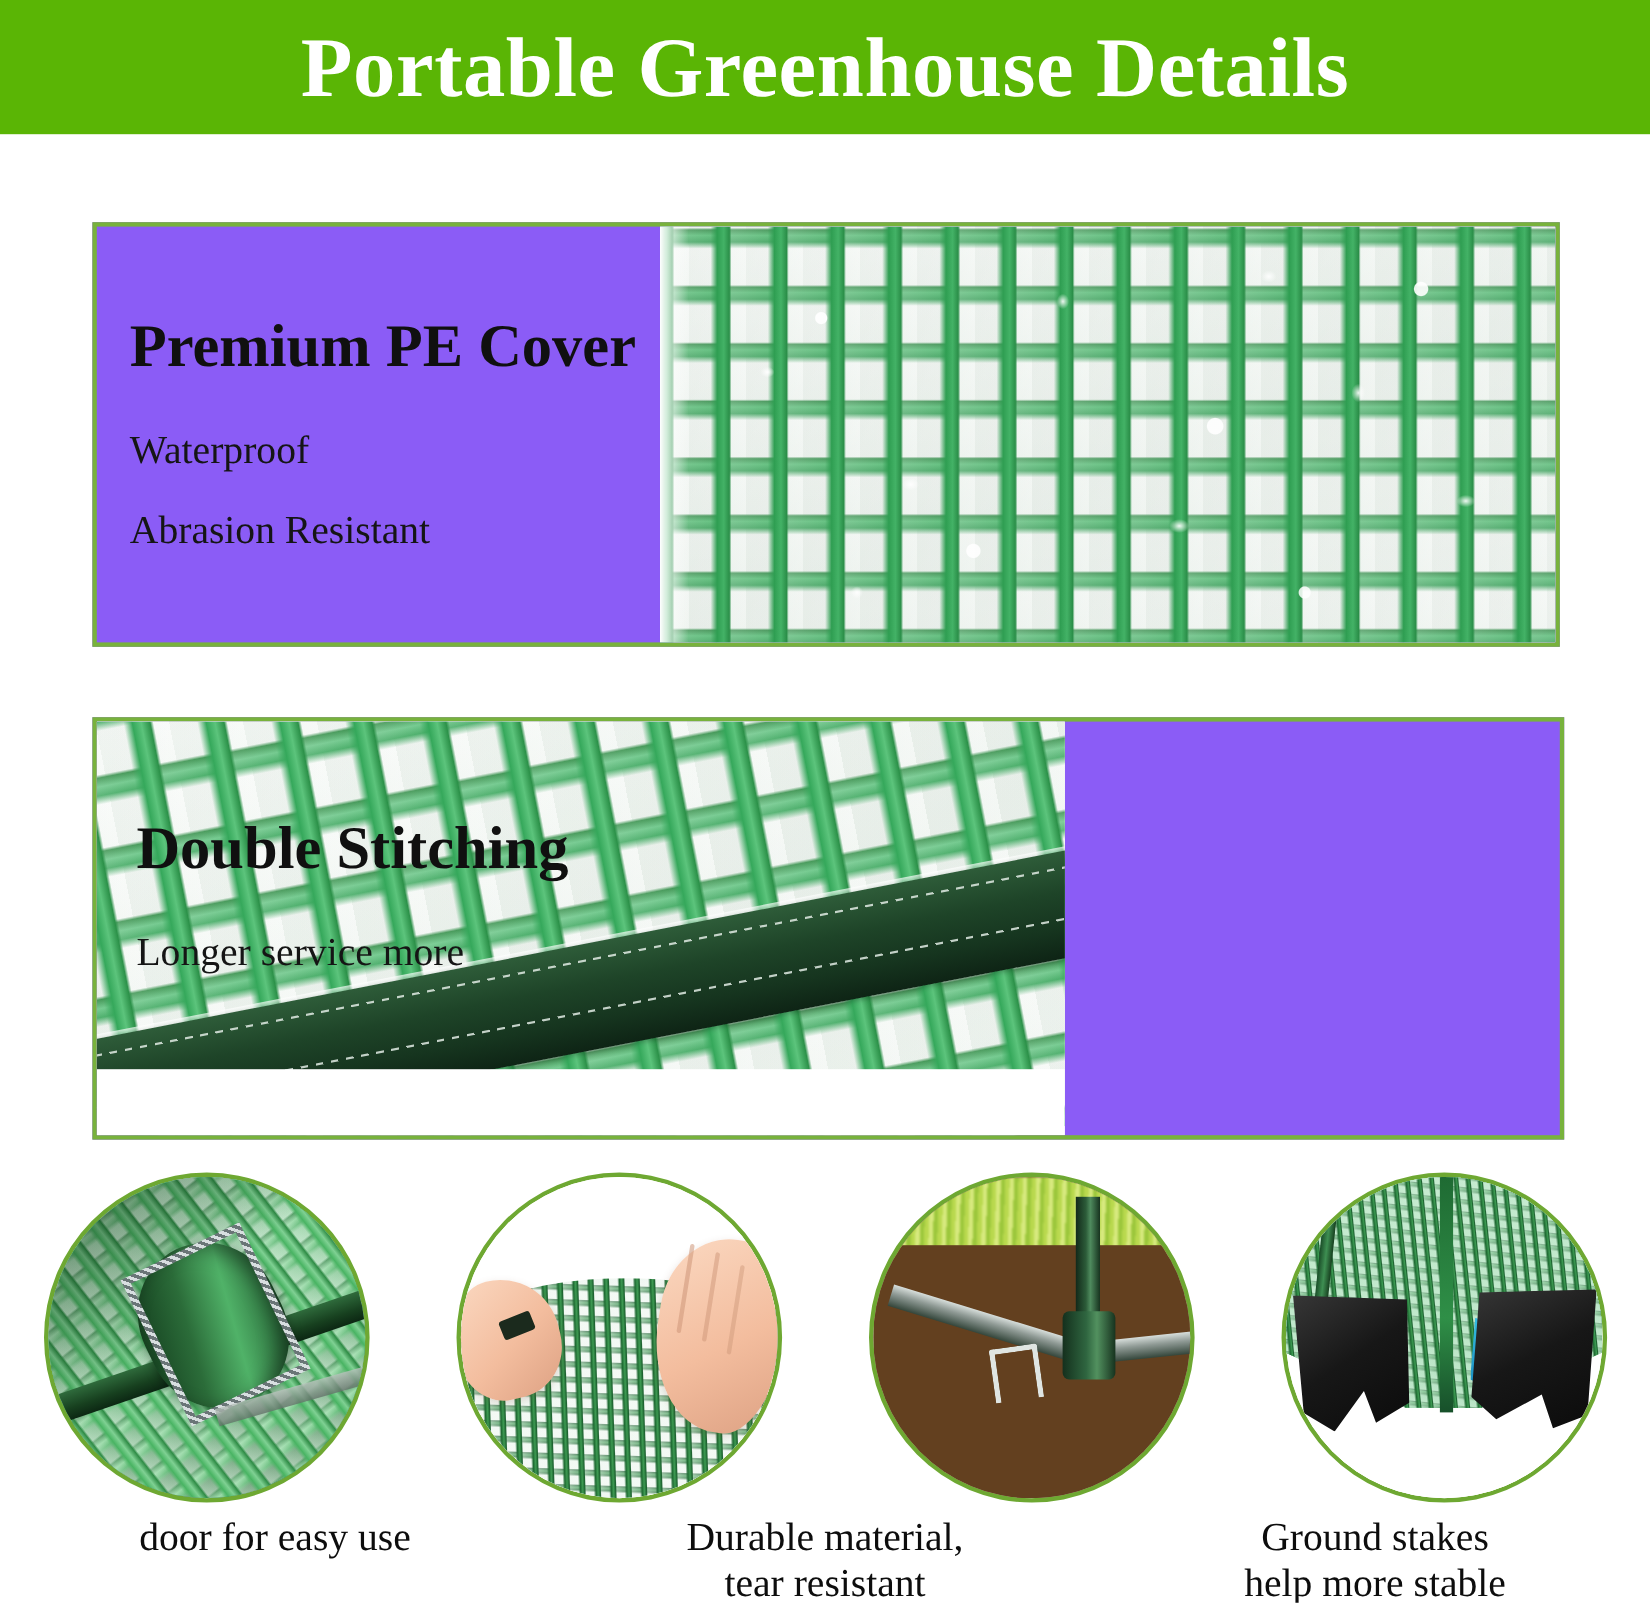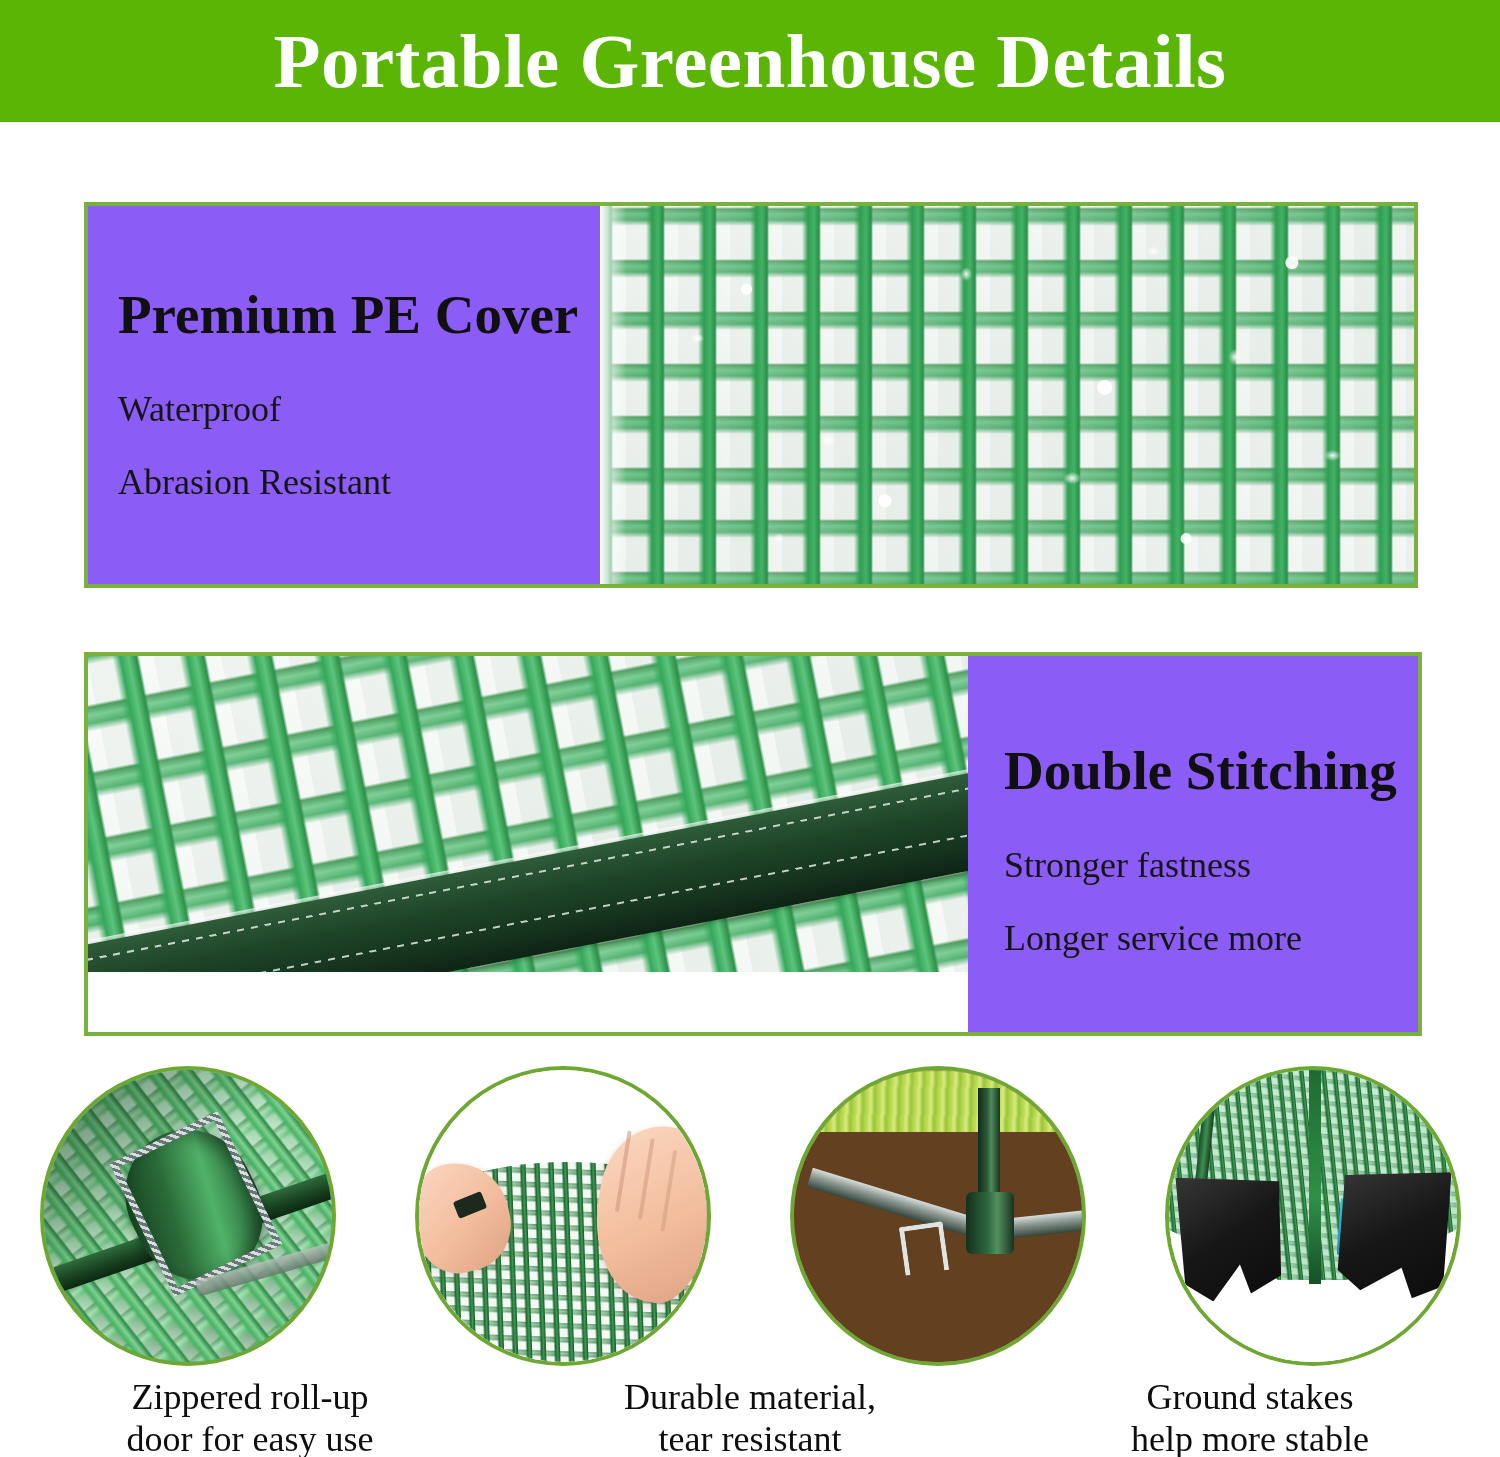--- a/index.html
+++ b/index.html
@@ -511,23 +511,22 @@
   </div>
 </div>
 
 <div class="panel panel-2">
   <div class="sheet-photo">
     <div class="sheet-mesh"></div>
     <div class="sheet-hem-edge"></div>
     <div class="sheet-hem"></div>
     <div class="sheet-white-bottom"></div>
   </div>
-  <div class="panel-text" style="margin-left:880px;">
+  <div class="panel-text" style="">
     <div class="panel-heading">Double Stitching</div>
-    <div class="panel-sub">Stronger fastness</div>
     <div class="panel-sub">Longer service more</div>
   </div>
 </div>
 
 <div class="circle-row">
 
   <div class="circle-cell">
     <div class="circle-frame">
       <div class="circle-img img-zipper">
         <div class="zip-bar"></div>
@@ -574,21 +573,20 @@
         <div class="bag bag-right"></div>
         <div class="bag-white-floor"></div>
       </div>
     </div>
   </div>
 
 </div>
 
 <div class="caption-row">
   <div class="caption-cell">
-    <span class="line">Zippered roll-up</span>
     <span class="line">door for easy use</span>
   </div>
   <div class="caption-cell">
     <span class="line">Durable material,</span>
     <span class="line">tear resistant</span>
   </div>
   <div class="caption-cell">
     <span class="line">Ground stakes</span>
     <span class="line">help more stable</span>
   </div>

